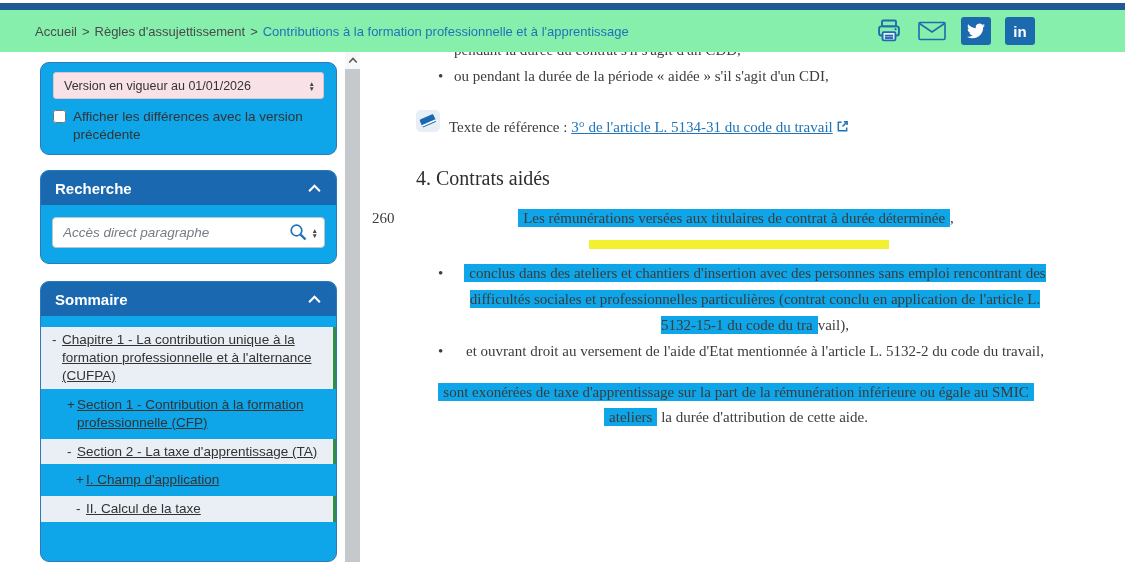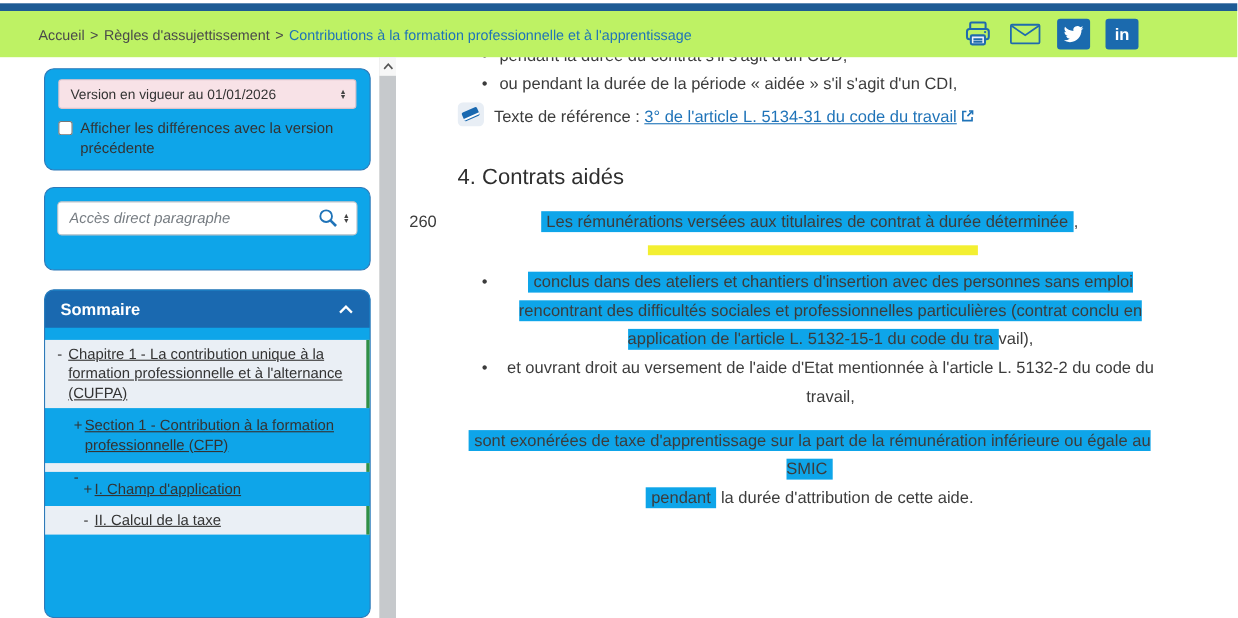--- a/index.html
+++ b/index.html
@@ -1,21 +1,21 @@
 <!DOCTYPE html>
 <html><head>
 <meta charset="utf-8">
 <style>
   * { box-sizing: border-box; margin: 0; padding: 0; }
   html,body { width:1125px; height:562px; overflow:hidden; background:#fff;
               font-family:"Liberation Sans", sans-serif; color:#3c3c3c; }
 
   
   .top-accent { height:7px; margin-top:3px; background:#1e5b94; }
-  .crumb-band { height:42px; background:#bef264; display:flex; align-items:center;
+  .crumb-band { height:42px; background:#86efac; display:flex; align-items:center;
                 justify-content:space-between; padding:0 90px 0 35px; }
   .breadcrumb { font-size:13px; color:#4a4a4a; white-space:nowrap; }
   .breadcrumb a { color:#4a4a4a; text-decoration:none; }
   .breadcrumb .sep { margin:0 5px; color:#4a4a4a; }
   .breadcrumb .current { color:#1f73b8; }
   .share { display:flex; align-items:center; gap:14px; }
   .icon-btn { display:flex; align-items:center; justify-content:center; cursor:pointer; }
   .sq { width:30px; height:28px; border-radius:3px; background:#1b6aae; color:#fff; }
   .sq .in-txt { font-weight:bold; font-size:15px; color:#fff; }
 
@@ -35,21 +35,21 @@
 
   
   .panel-head { height:34px; background:#1a69b0; border-radius:8px 8px 0 0;
                 display:flex; align-items:center; justify-content:space-between;
                 padding:0 14px; color:#fff; font-weight:bold; font-size:15px; cursor:pointer; }
 
   
   .search-panel { margin-bottom:17px; }
   .search-body { padding:12px 11px 13px; }
   .inputwrap { position:relative; margin-bottom:11px; }
-  .inputwrap:last-child { margin-bottom:18px; }
+  .inputwrap:last-child { margin-bottom:2px; }
   .inputwrap input { width:100%; height:31px; border:1px solid #bfc4c9; border-radius:4px;
                      padding:0 46px 0 10px; font-size:13.5px; font-family:"Liberation Sans",sans-serif; color:#333; }
   .inputwrap input::placeholder { font-style:italic; color:#767c82; }
   .input-icons { position:absolute; right:7px; top:0; height:31px; display:flex; align-items:center; gap:4px; }
 
   
   .toc-panel { flex:1 1 auto; }
   .toc-body { padding:8px 0 8px 0; font-size:13.5px; line-height:1.32; }
   .toc-item { position:relative; padding:4px 10px 4px 0; margin:3px 0; }
   .toc-item a { color:#333; text-decoration:underline; }
@@ -59,28 +59,28 @@
   .lvl0 .marker { left:11px; } .lvl1 .marker { left:26px; } .lvl2 .marker { left:35px; }
   .toc-item.active { background:#eaeff5; border-right:3px solid #2f8f46; }
 
   
   .vscroll { width:15px; flex:none; margin-left:4px; position:relative; background:#d3d3d3; height:510px; }
   .vs-btn { height:17px; background:#f7f7f7; display:flex; align-items:center; justify-content:center; cursor:pointer; }
   .vs-thumb { position:absolute; left:0; right:0; top:17px; bottom:0; background:#c6c9cc; cursor:grab; }
 
   
   .content { flex:1; overflow:hidden; height:498px; padding:0 0 0 56px; position:relative;
-             font-size:15px; line-height:1.72; }
+             font-size:15px; line-height:1.72;font-family:Liberation Serif, serif; }
   .inner { max-width:640px; }
   ul.bullets { list-style:none; padding-left:22px; }
   ul.bullets li { position:relative; padding-left:16px; }
   ul.bullets li::before { content:"•"; position:absolute; left:0; top:0; color:#3c3c3c; }
   .clip-top { margin-top:-14px; }
   .para { margin-top:13px; }
-  .ref { display:flex; gap:9px; align-items:center; }
+  .ref { display:flex; gap:9px; margin-top:17px; align-items:flex-end; }
   .ref .badge { flex:none; margin-top:3px; }
   .ref a { color:#1f73b8; text-decoration:underline; }
   .ext { margin-left:3px; vertical-align:-1px; }
   h4.plain { margin-top:21px; font-size:20px; font-weight:normal; color:#2e2e2e; }
   .numpara { position:relative; margin-top:10px;text-align:center; }
   .pnum { position:absolute; left:-44px; top:0; color:#3c3c3c; }
   mark { background:#0ea5e9; color:inherit; padding:1px 5px; }
   .streak { display:inline-block; width:300px; height:9px; background:#f3ef31;
             margin-left:6px; vertical-align:baseline; }
   .numpara ul.bullets { margin-top:4px; }
@@ -134,20 +134,26 @@
             <span>▼</span>
           </span>
       </div>
       <label class="chk">
         <input type="checkbox" style="">
         <span>Afficher les différences avec la version précédente</span>
       </label>
     </section>
 
     <section class="panel search-panel">
+      <div class="panel-head">
+        <span>Recherche</span>
+        <svg width="15" height="9" viewBox="0 0 16 10" fill="none" stroke="#fff" stroke-width="2.3">
+            <polyline points="2,8 8,2 14,8"></polyline>
+          </svg>
+      </div>
       <div class="search-body">
         <div class="inputwrap">
           <input type="text" placeholder="Accès direct paragraphe" style="">
           <span class="input-icons">
             <svg width="19" height="19" viewBox="0 0 19 19" fill="none" stroke="#1f73b8" stroke-width="1.7">
                 <circle cx="7.5" cy="7.5" r="5.3"></circle>
                 <line x1="11.6" y1="11.6" x2="16.5" y2="16.5" stroke-width="2.4"></line>
               </svg>
             <span class="updown">
                 <span>▲</span>
@@ -169,20 +175,21 @@
         <div class="toc-item lvl0 active">
           <span class="marker">-</span>
           <a href="#">Chapitre 1 - La contribution unique à la formation professionnelle et à l'alternance (CUFPA)</a>
         </div>
         <div class="toc-item lvl1">
           <span class="marker">+</span>
           <a href="#">Section 1 - Contribution à la formation professionnelle (CFP)</a>
         </div>
         <div class="toc-item lvl1 active">
           <span class="marker">-</span>
+          <a href="#">Section 2 - La taxe d'apprentissage (TA)</a>
         </div>
         <div class="toc-item lvl2">
           <span class="marker">+</span>
           <a href="#">I. Champ d'application</a>
         </div>
         <div class="toc-item lvl2 active">
           <span class="marker">-</span>
           <a href="#">II. Calcul de la taxe</a>
         </div>
 
@@ -230,21 +237,21 @@
 
       <h4 class="plain">4. Contrats aidés</h4>
 
       <div class="numpara">
         <span class="pnum">260</span>
         <p><mark>Les rémunérations versées aux titulaires de contrat à durée déterminée</mark><span>,</span><span class="streak"></span></p>
         <ul class="bullets">
           <li><mark>conclus dans des ateliers et chantiers d'insertion avec des personnes sans emploi rencontrant des difficultés sociales et professionnelles particulières (contrat conclu en application de l'article L. 5132-15-1 du code du tra</mark><span>vail),</span></li>
           <li>et ouvrant droit au versement de l'aide d'Etat mentionnée à l'article L. 5132-2 du code du travail,</li>
         </ul>
-        <p class="concl"><mark>sont exonérées de taxe d'apprentissage sur la part de la rémunération inférieure ou égale au SMIC</mark><br><mark>pendant</mark><span> la durée d'attribution de cette aide.</span></p>
+        <p class="concl"><mark>sont exonérées de taxe d'apprentissage sur la part de la rémunération inférieure ou égale au SMIC</mark><br><mark>ateliers</mark><span> la durée d'attribution de cette aide.</span></p>
       </div>
 
       <div class="ref">
 
         <span>
           
           
         </span>
       </div>
 

